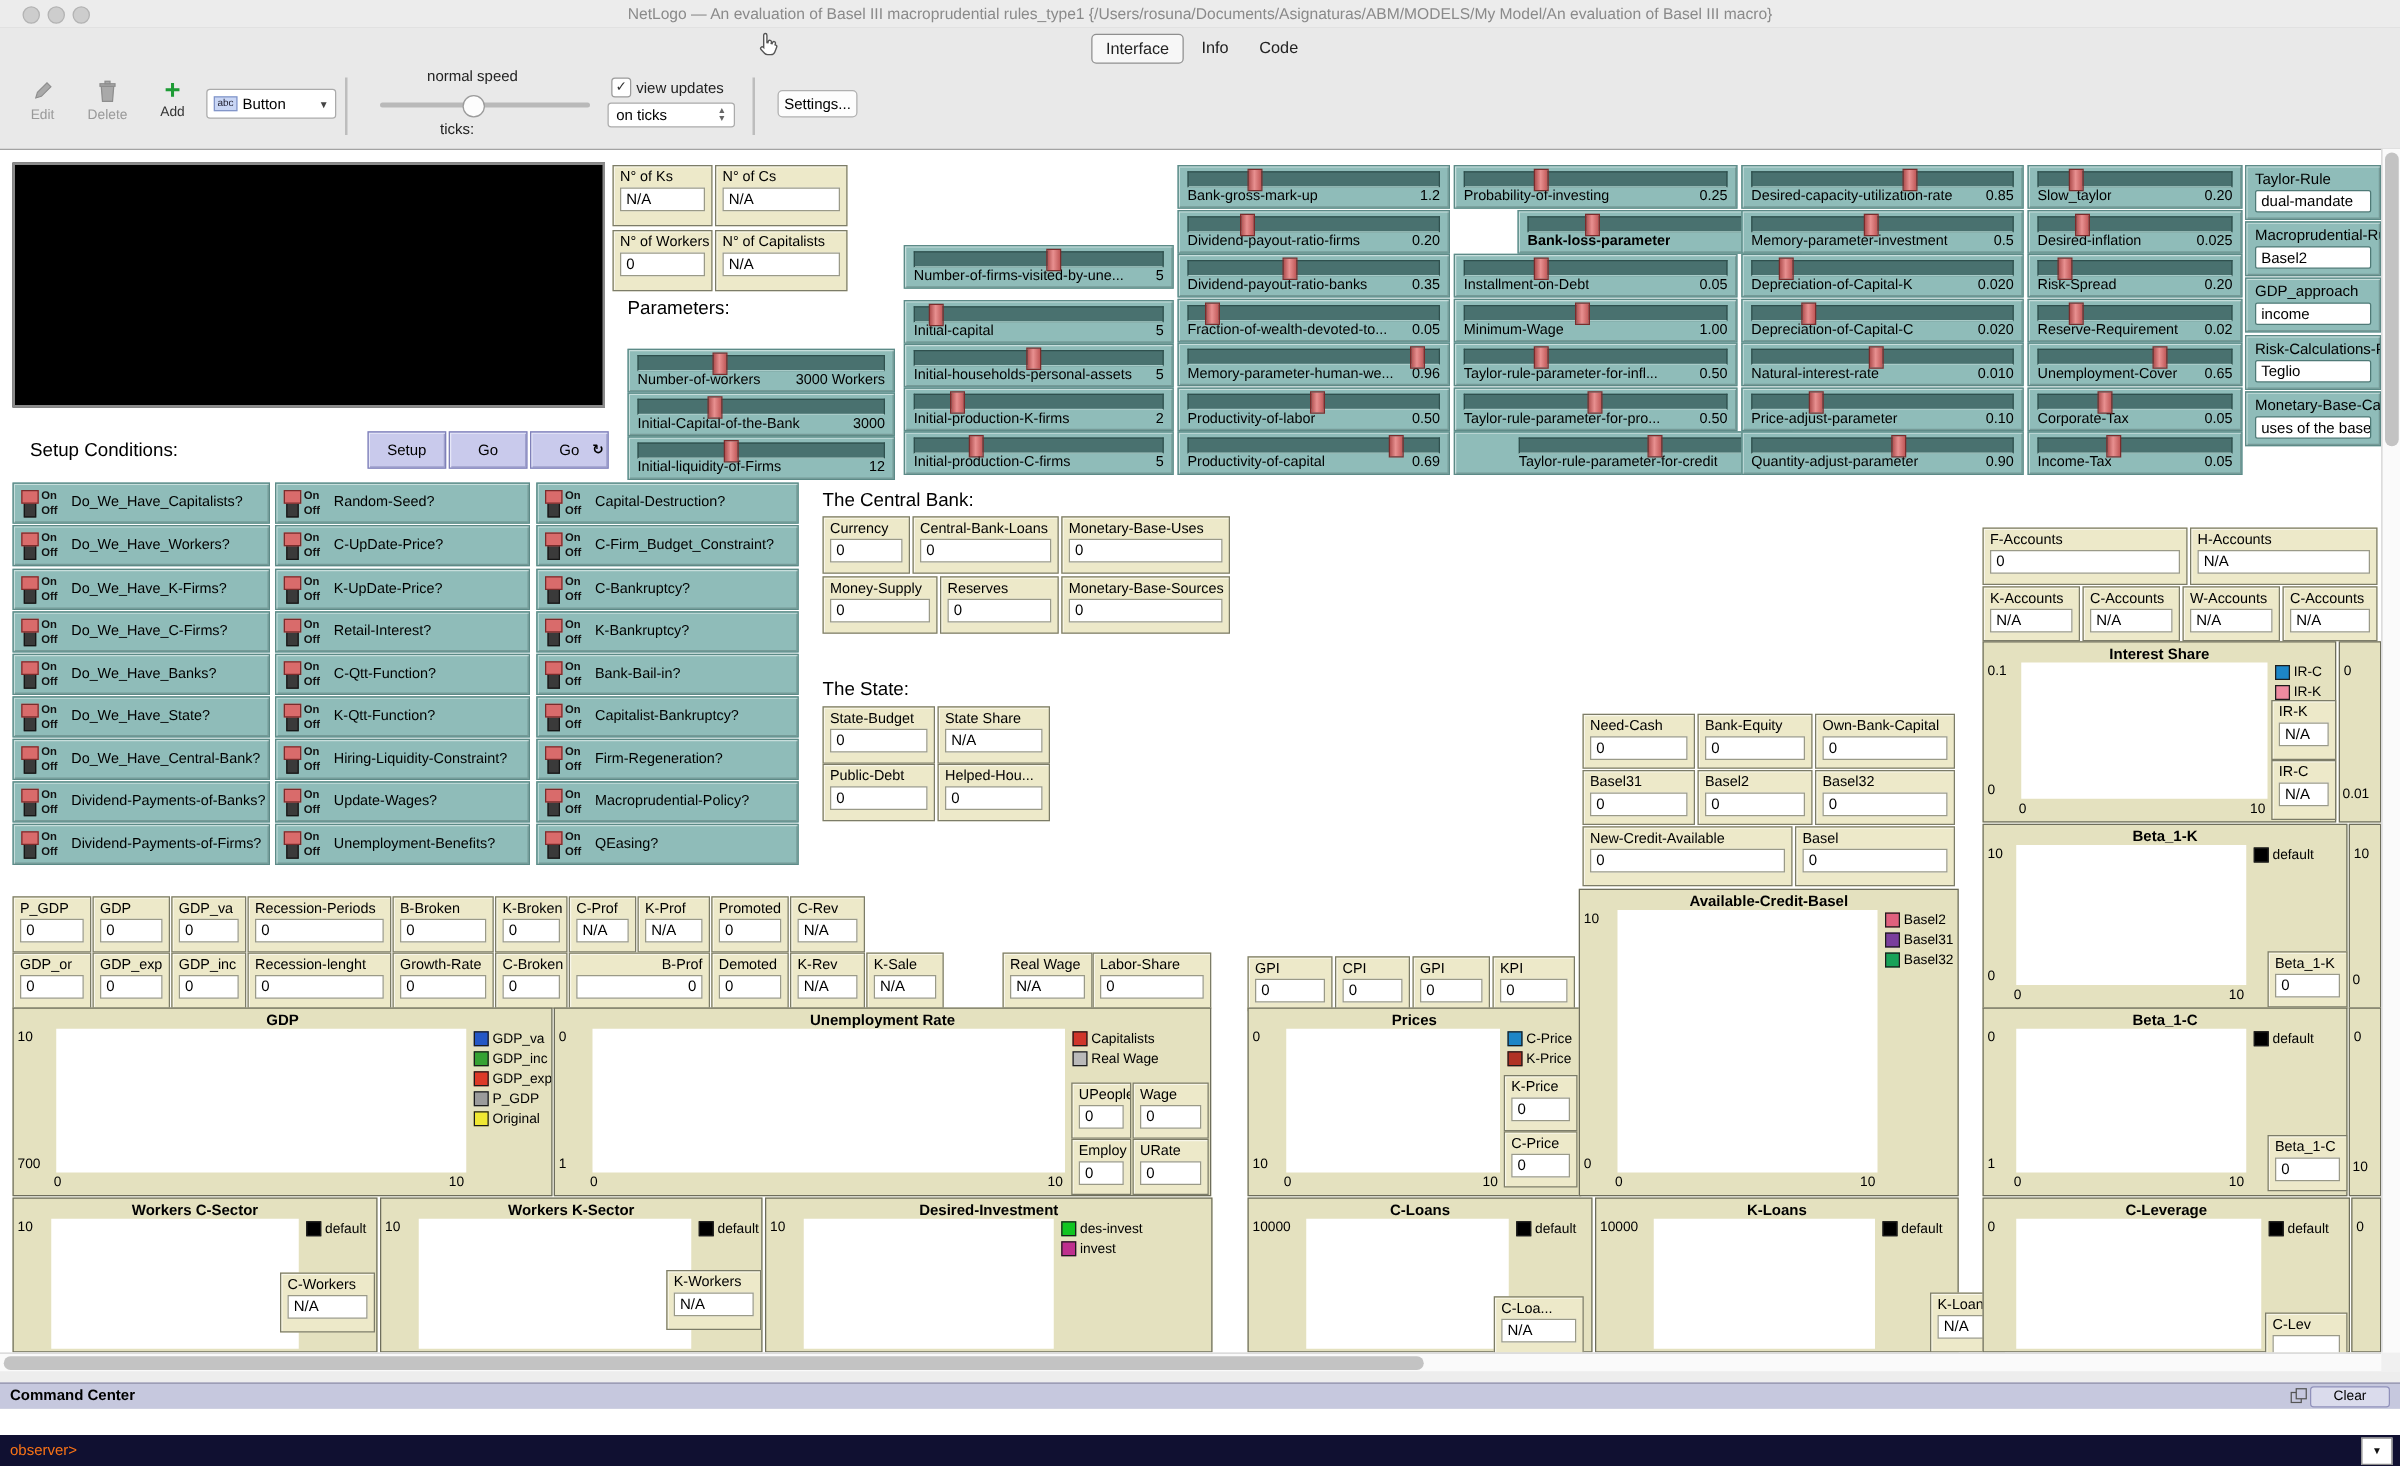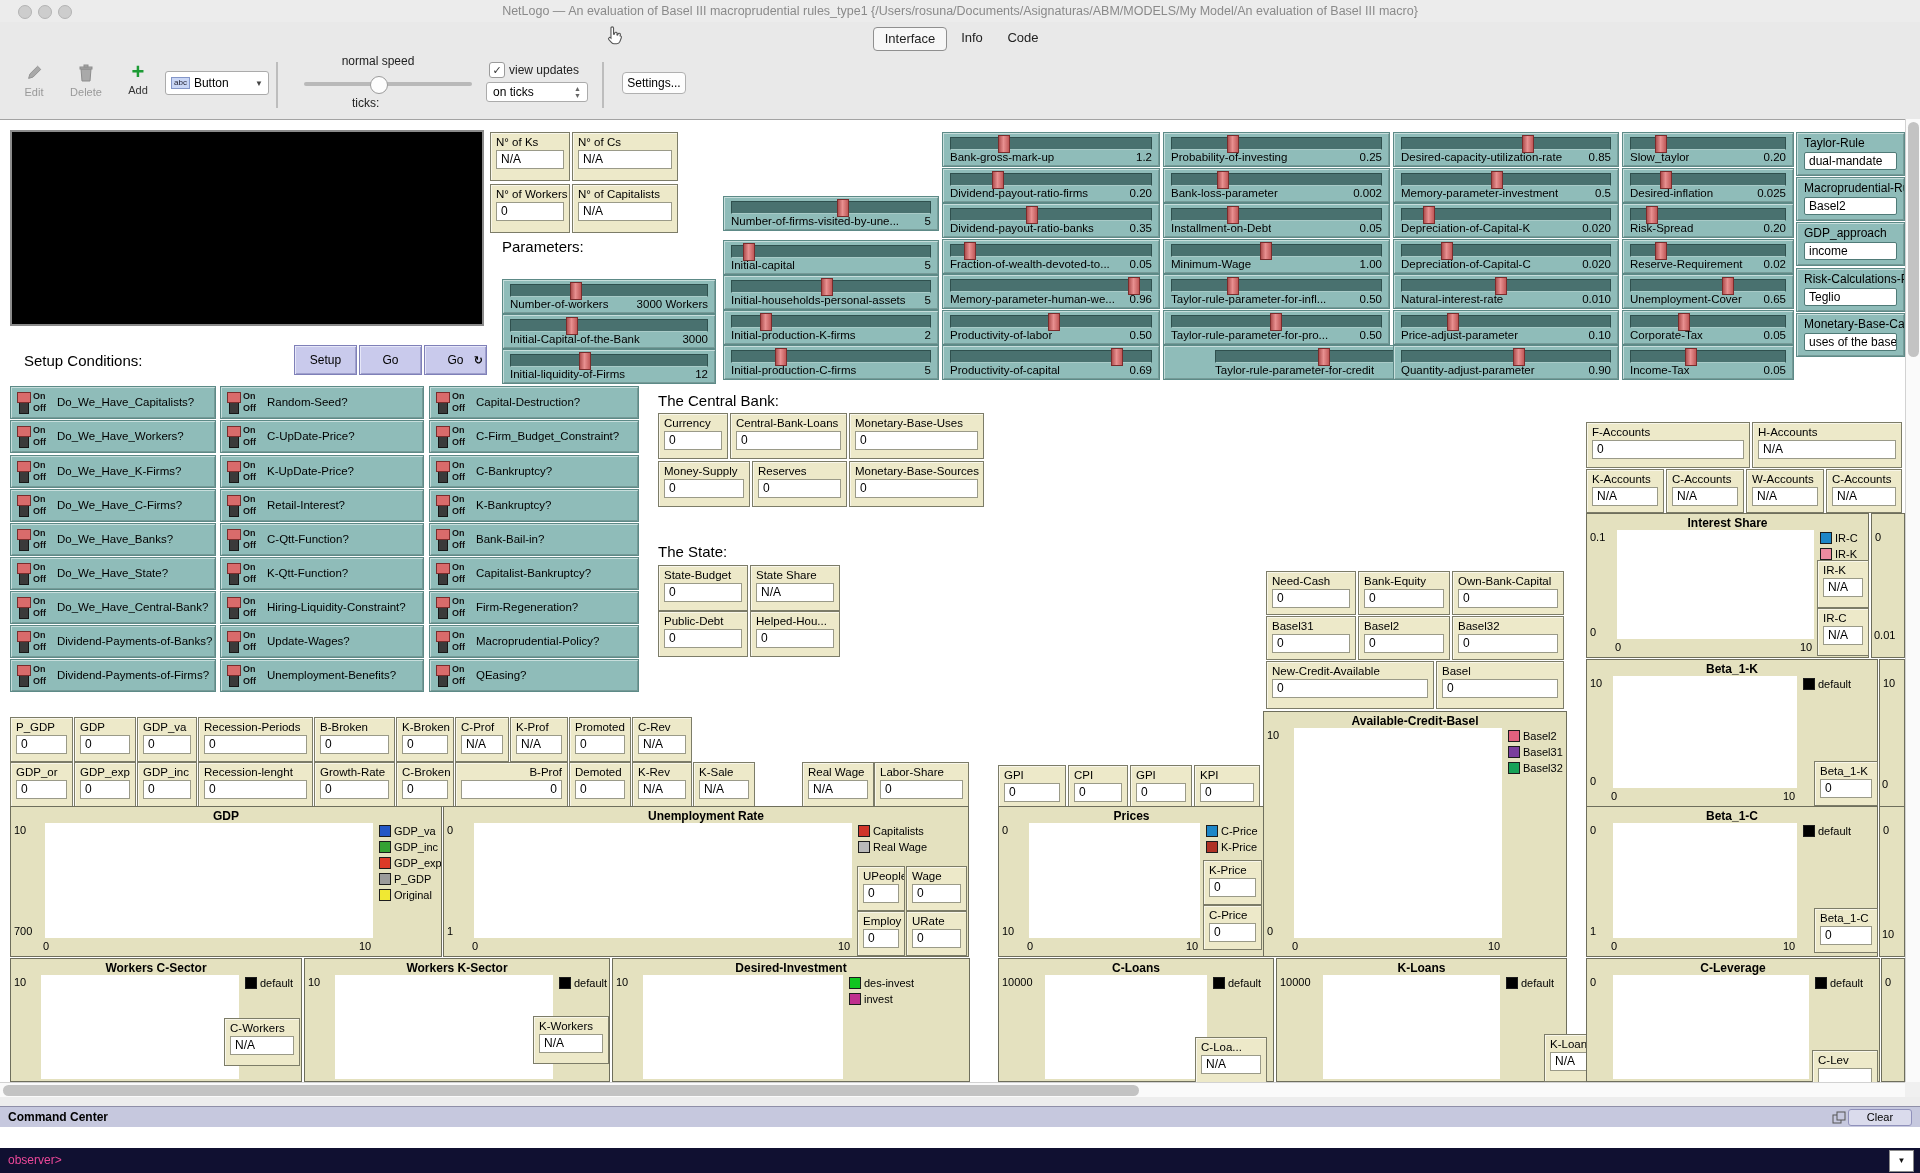--- a/index.html
+++ b/index.html
@@ -63,21 +63,21 @@
   .vsb{position:absolute;left:1905px;top:119px;width:15px;height:963px;background:#fafafa;border-left:1px solid #d2d2d2;}
   .vthumb{position:absolute;left:2px;top:3px;width:11px;height:235px;border-radius:6px;background:#c3c3c3;}
   .corner{position:absolute;left:1905px;top:1082px;width:15px;height:15px;background:#f0f0f0;}
   
   .ccgap{position:absolute;left:0;top:1097px;width:1920px;height:9px;background:#ededed;}
   .cchead{position:absolute;left:0;top:1106px;width:1920px;height:20px;background:#c6c8de;border-top:1px solid #8f8fa8;border-bottom:1px solid #a9a9c2;}
   .cctitle{font-size:12px;font-weight:bold;padding:2px 0 0 8px;display:inline-block;}
   .ccexp{position:absolute;right:74px;top:3px;width:14px;height:13px;}
   .clearbtn{position:absolute;right:8px;top:2px;width:62px;height:15px;background:#dadbec;border:1px solid #9091bb;border-radius:3px;font-size:11px;line-height:15px;text-align:center;}
   .ccout{position:absolute;left:0;top:1127px;width:1920px;height:21px;background:#fff;}
-  .ccobs{position:absolute;left:0;top:1148px;width:1920px;height:25px;background:#101031;color:#ec4899;font-size:12px;line-height:25px;padding-left:8px;box-sizing:border-box;}
+  .ccobs{position:absolute;left:0;top:1148px;width:1920px;height:25px;background:#101031;color:#f97316;font-size:12px;line-height:25px;padding-left:8px;box-sizing:border-box;}
   .ccdrop{position:absolute;right:6px;top:1150px;width:23px;height:20px;background:#fff;border:1px solid #8a8a8a;font-size:8px;line-height:20px;text-align:center;color:#111;}
   .cursorhand{position:absolute;left:604px;top:24px;z-index:50;}
 </style>
 </head>
 <body>
 
 <div class="titlebar">
   <span class="tlight" style="left:18px"></span>
   <span class="tlight" style="left:38px"></span>
   <span class="tlight" style="left:58px"></span>
@@ -292,21 +292,21 @@
       </div>
       <div class="slider" style="left: 1163px; top: 132px; width: 225px; height: 33px;">
         <div class="groove">
           <div class="shandle" style="left: 55px;"></div>
         </div>
         <div class="srow">
           <span class="slab">Probability-of-investing</span>
           <span class="sval">0.25</span>
         </div>
       </div>
-      <div class="slider" style="left: 1163px; top: 168px; width: 225px; height: 33px;">
+      <div class="slider" style="left: 1214px; top: 168px; width: 225px; height: 33px; font-weight: bold;">
         <div class="groove">
           <div class="shandle" style="left: 45px;"></div>
         </div>
         <div class="srow">
           <span class="slab">Bank-loss-parameter</span>
           <span class="sval">0.002</span>
         </div>
       </div>
       <div class="slider" style="left: 1163px; top: 203px; width: 225px; height: 33px;">
         <div class="groove">

